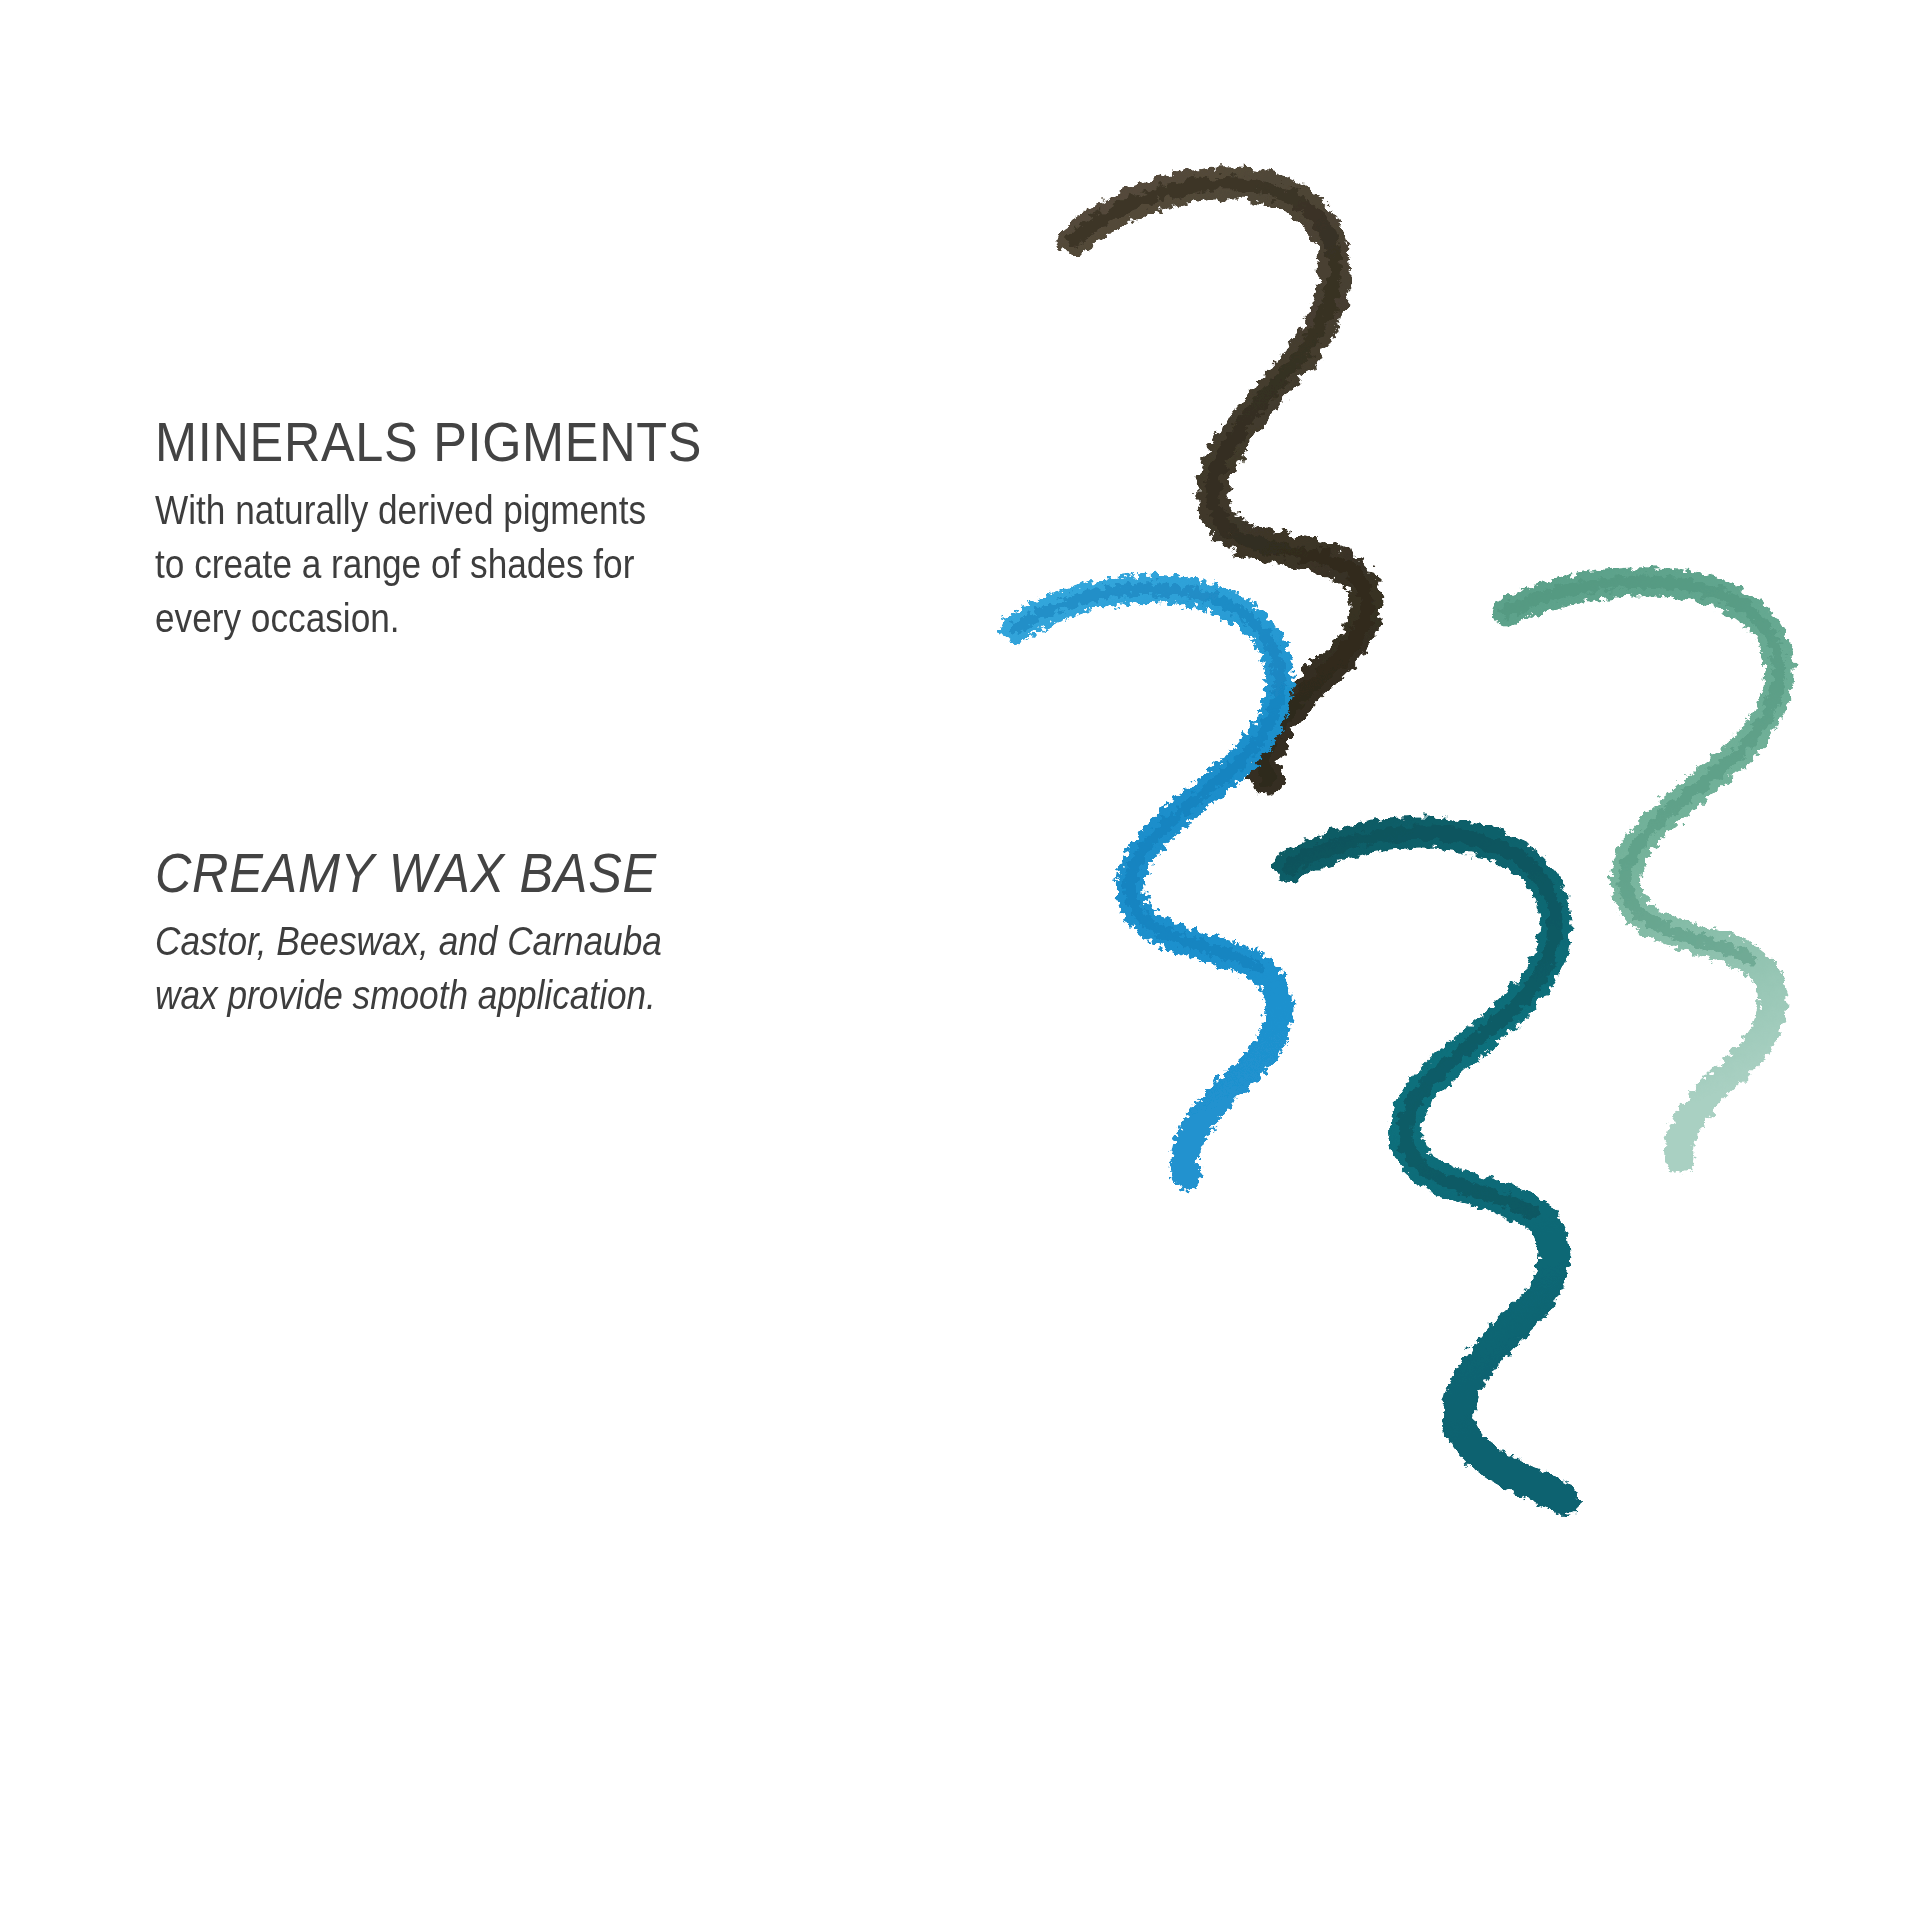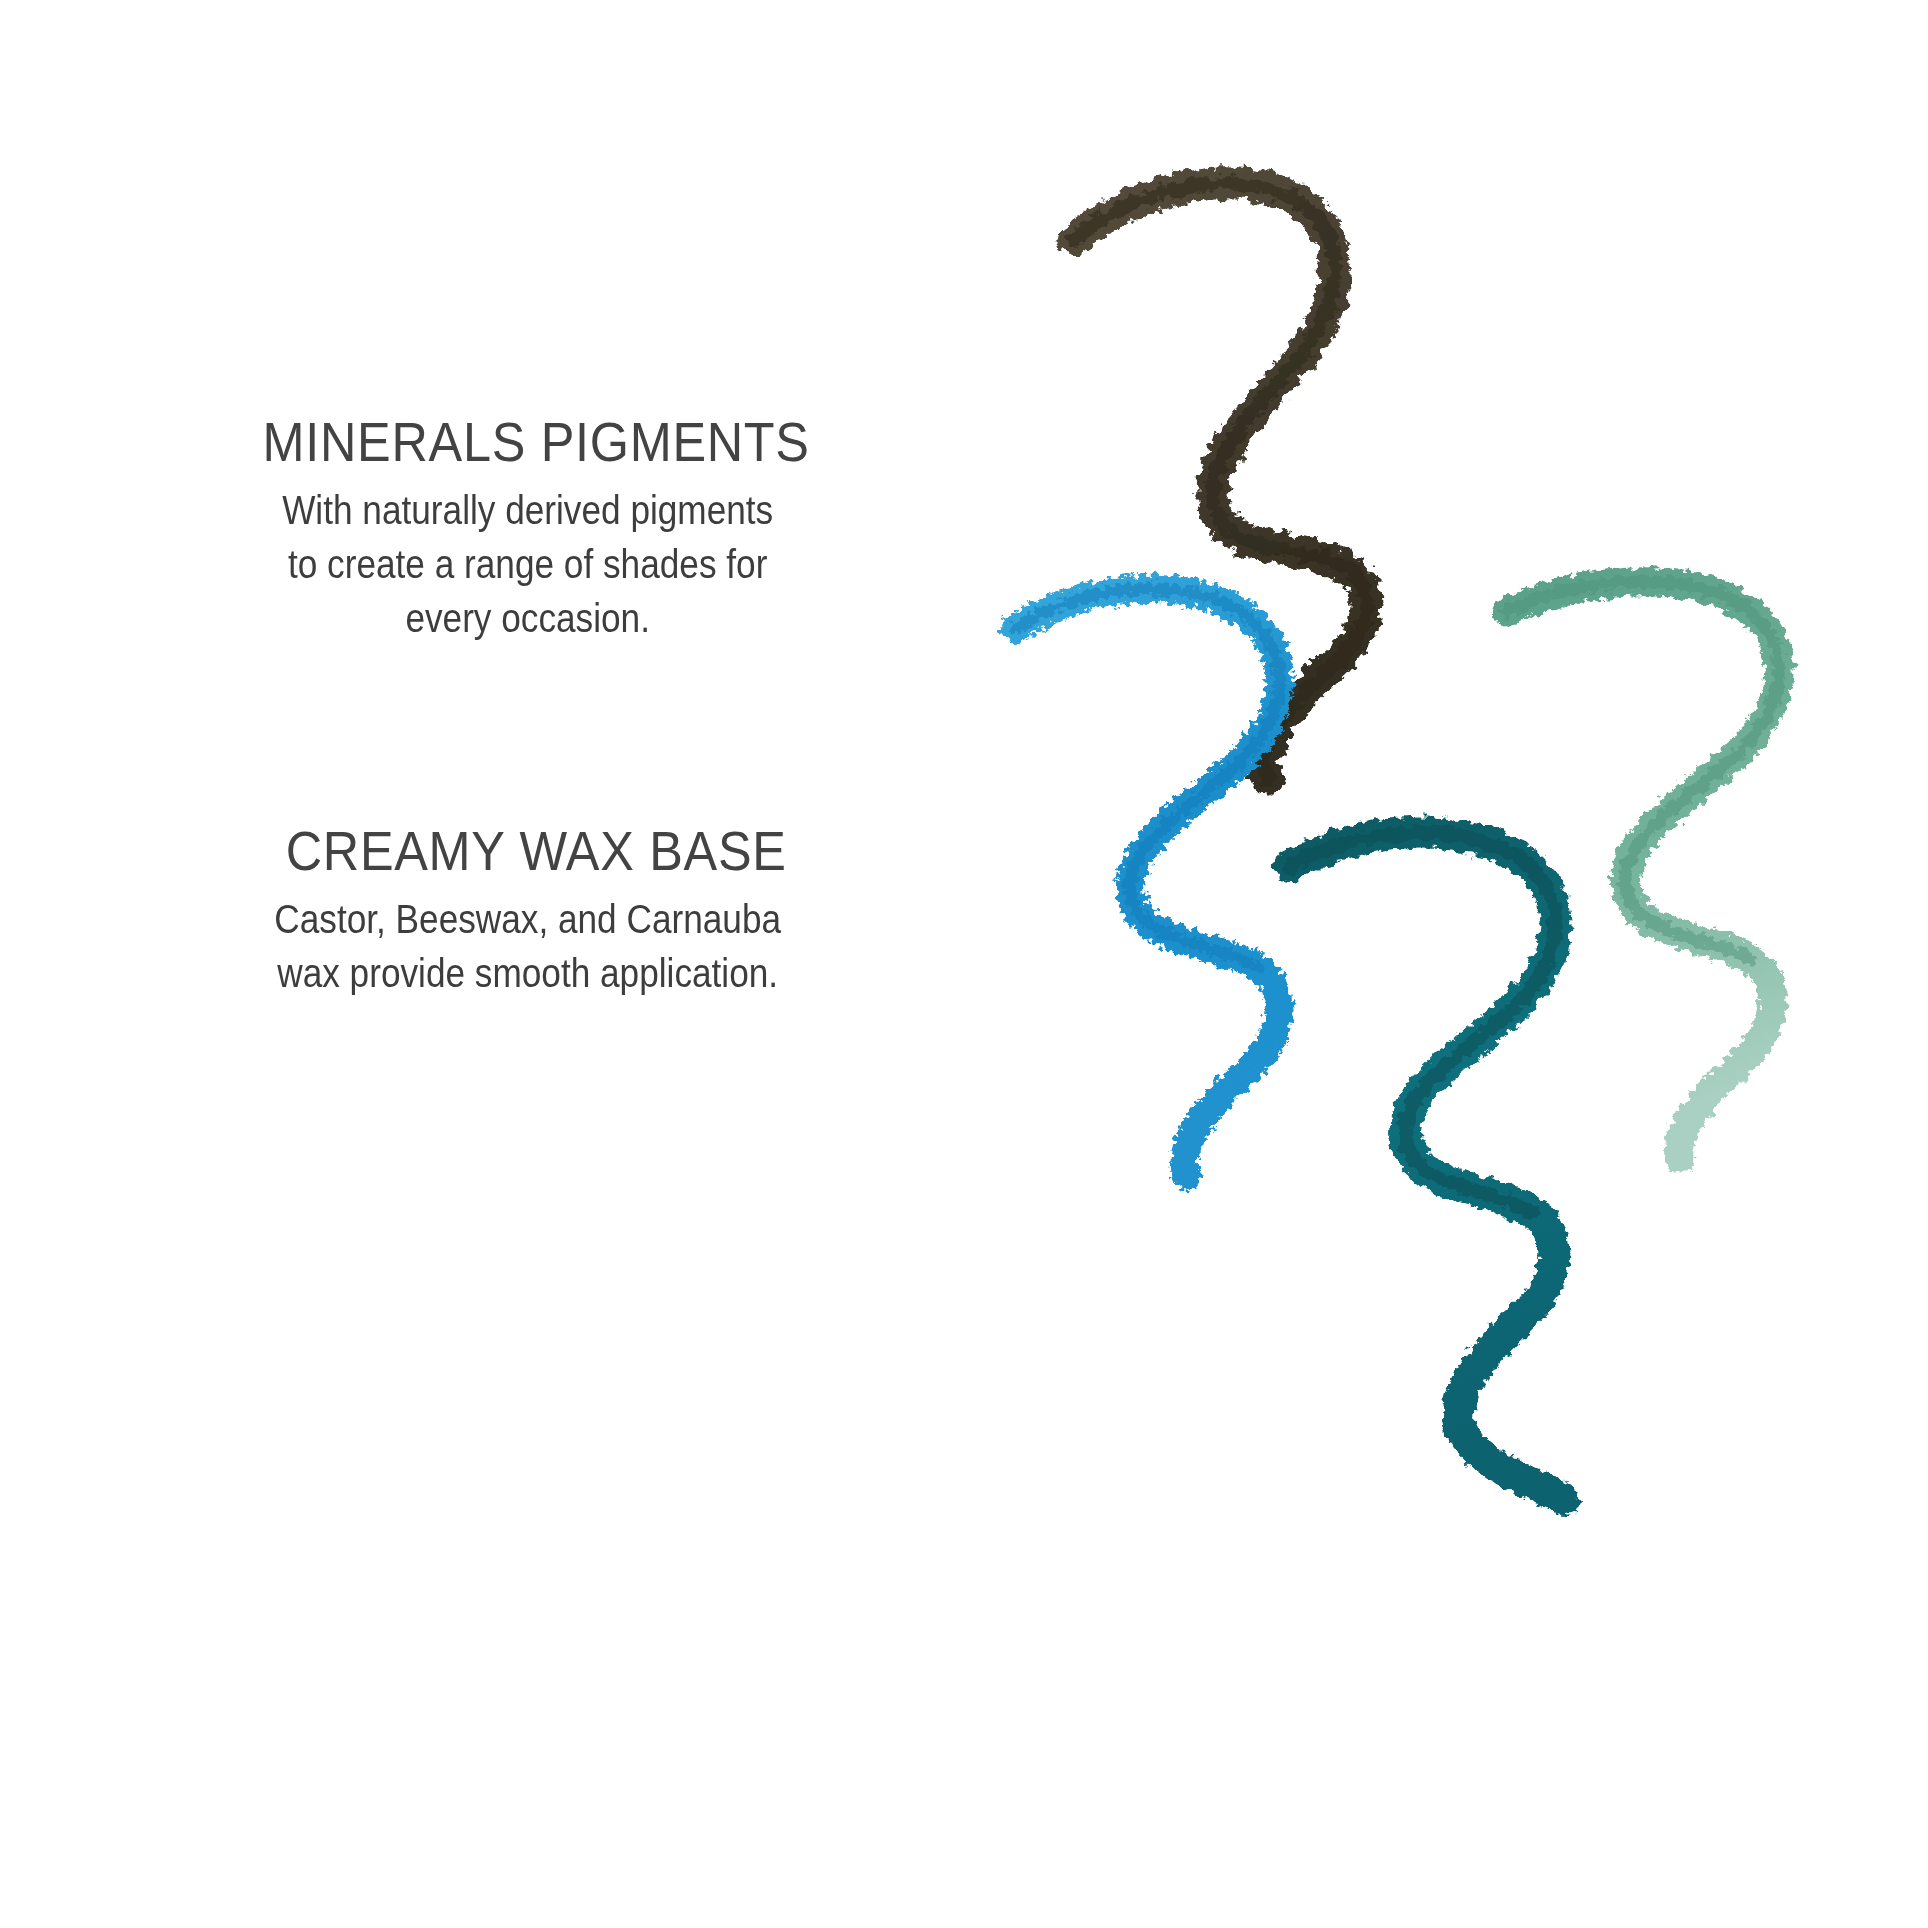--- a/index.html
+++ b/index.html
@@ -30,24 +30,23 @@
     left: 155px;
     top: 0;
     width: 847px;
     height: 1928px;
   }
 
   .feature-block {
     position: absolute;
     left: 0;
     width: 847px;
-    text-align: center;
   }
   .feature-block.b0 { top: 407px; }
-  .feature-block.b1 { top: 816px; }
+  .feature-block.b1 { top: 838px; font-style: italic; }
   .feature-block.b2 { top: 1234px; }
 
   .feature-title {
     font-family: "Liberation Sans", sans-serif;
     font-weight: 300;
     font-size: 56px;
     line-height: 70px;
     letter-spacing: 0.8px;
     color: #434343;
     margin: 0 0 5.6px 0;

